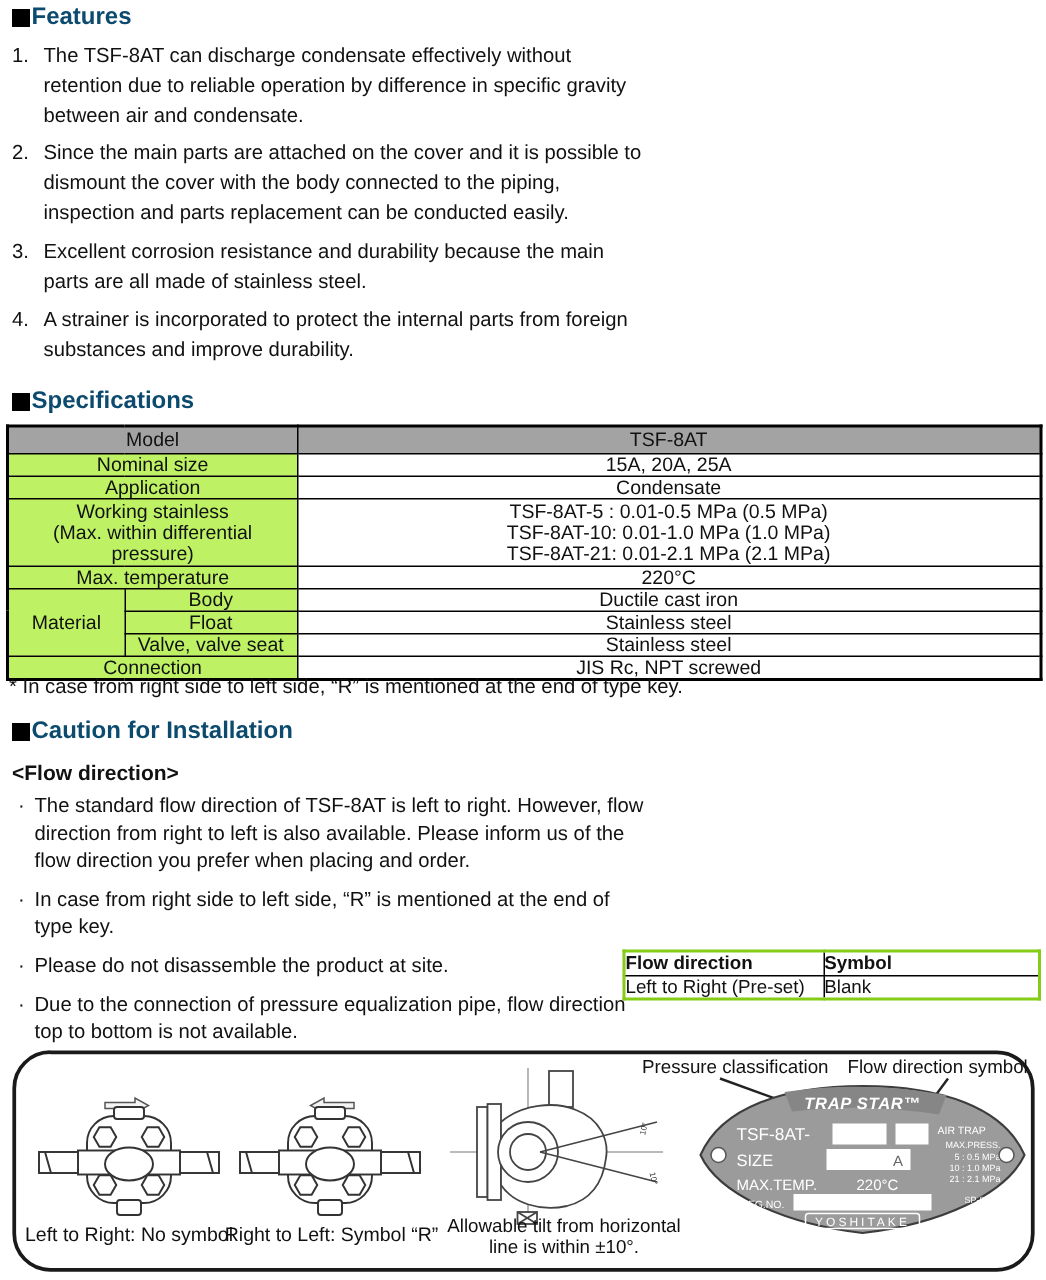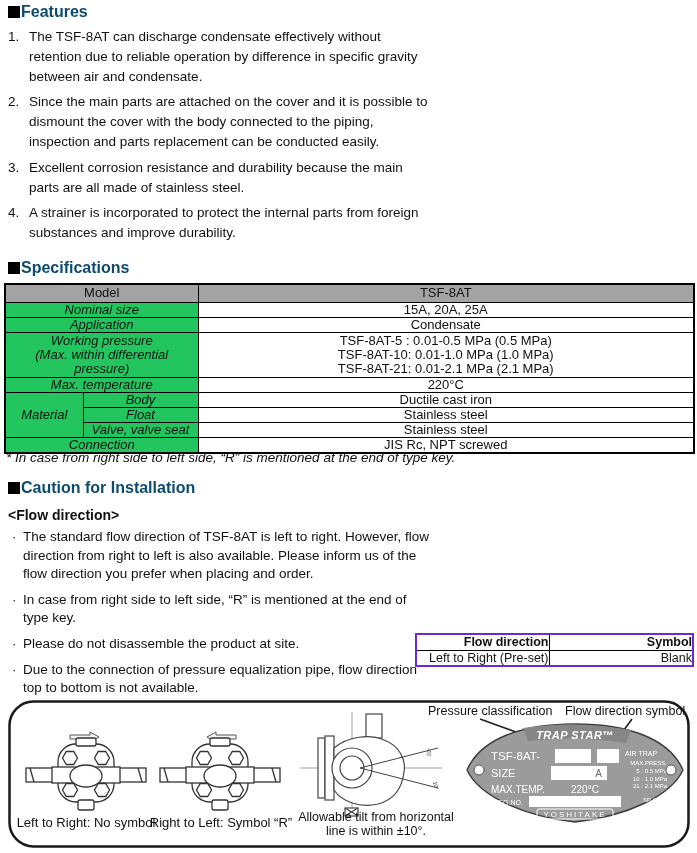--- a/index.html
+++ b/index.html
@@ -15,33 +15,33 @@
   #features { top:3px; left:8px; width:430px; }
   .feat-item { display:flex; font-size:13.5px; line-height:19.8px; margin-top:6px; width:420px; }
   .feat-num { width:21px; flex:none; }
   .feat-text { flex:1; }
   
   #specs-heading { top:259px; left:8px; }
   #spec-table { top:283px; left:4px; border-collapse:collapse; table-layout:fixed; width:689px;
     font-size:13px; text-align:center; border:2px solid #000; }
   #spec-table td { border:1px solid #000; padding:0 2px; height:15px; line-height:14px; }
   #spec-table .hdr td { background:#a3a3a3; height:18px; }
-  #spec-table .lbl { background:#22c55e;font-style:italic; }
+  #spec-table .lbl { background:#bef264; }
   #spec-table .row-wp td { height:45px; }
-  #footnote { top:450px; left:6px; font-size:13.5px;font-style:italic; }
+  #footnote { top:450px; left:6px; font-size:13.5px; }
   
   #caution-heading { top:479px; left:8px; }
   #flow-sub { top:507px; left:8px; font-size:14px; font-weight:bold; }
   #bullets { top:528px; left:12px; width:418px; }
   .bullet { display:flex; font-size:13.5px; line-height:18.6px; margin-bottom:7px; }
   .bdot { width:11px; flex:none; }
   .btext { flex:1; }
   
   #flow-table { top:633px; left:415px; border-collapse:collapse; table-layout:fixed; width:277px;
-    font-size:12.5px; text-align:right; border:2px solid #6d28d9; }
+    font-size:12.5px; text-align:left; border:2px solid #84cc16; }
   #flow-table td { border:1px solid #000; height:16px; padding:0; }
   #flow-table .fhdr td { font-weight:bold; }
   
   #diagram-box { top:700px; left:8px; }
   svg text { font-family:"Liberation Sans", sans-serif; }
 </style>
 </head>
 <body>
 
 <div id="features" class="abs">
@@ -86,21 +86,21 @@
   <tr>
     <td colspan="2" class="lbl">Nominal size</td>
     <td>15A, 20A, 25A</td>
   </tr>
   <tr>
     <td colspan="2" class="lbl">Application</td>
     <td>Condensate</td>
   </tr>
   <tr class="row-wp">
     <td colspan="2" class="lbl">
-      <div>Working pressure</div>
+      <div>Working stainless</div>
       <div>(Max. within differential pressure)</div>
     </td>
     <td>
       <div>TSF-8AT-5 : 0.01-0.5 MPa (0.5 MPa)</div>
       <div>TSF-8AT-10: 0.01-1.0 MPa (1.0 MPa)</div>
       <div>TSF-8AT-21: 0.01-2.1 MPa (2.1 MPa)</div>
     </td>
   </tr>
   <tr>
     <td colspan="2" class="lbl">Max. temperature</td>

